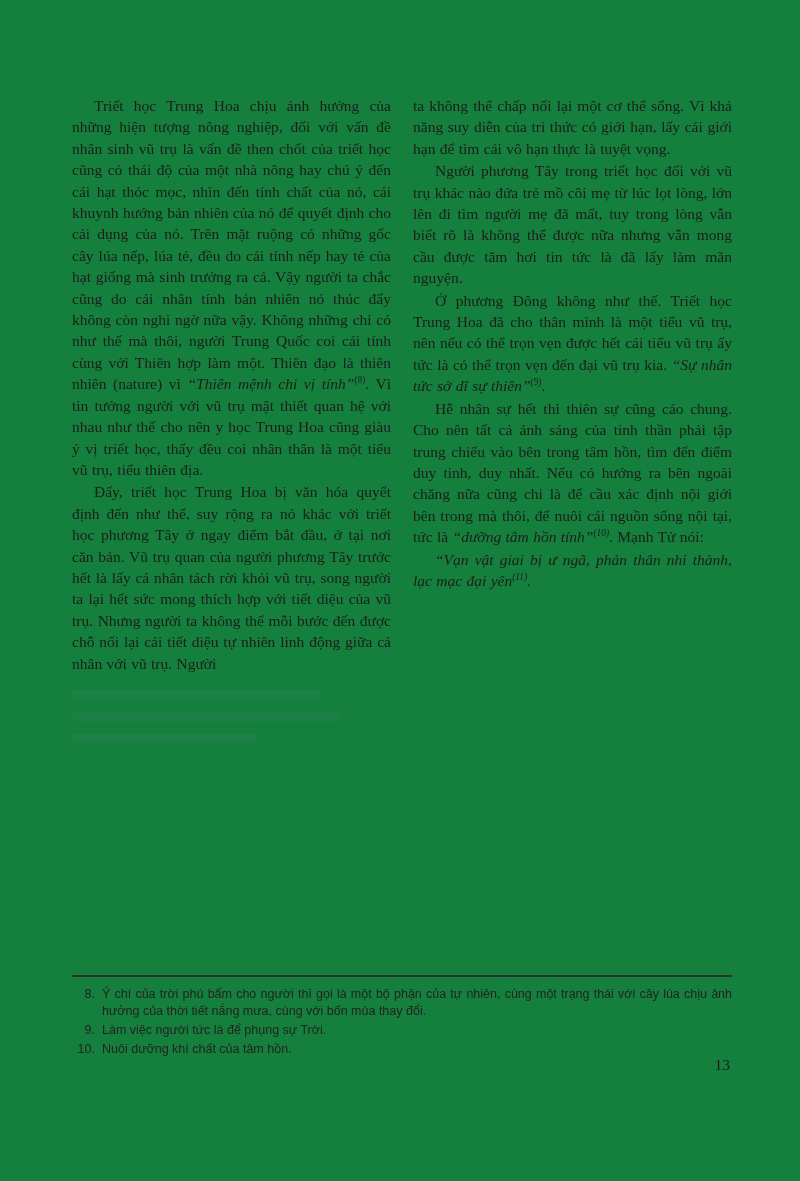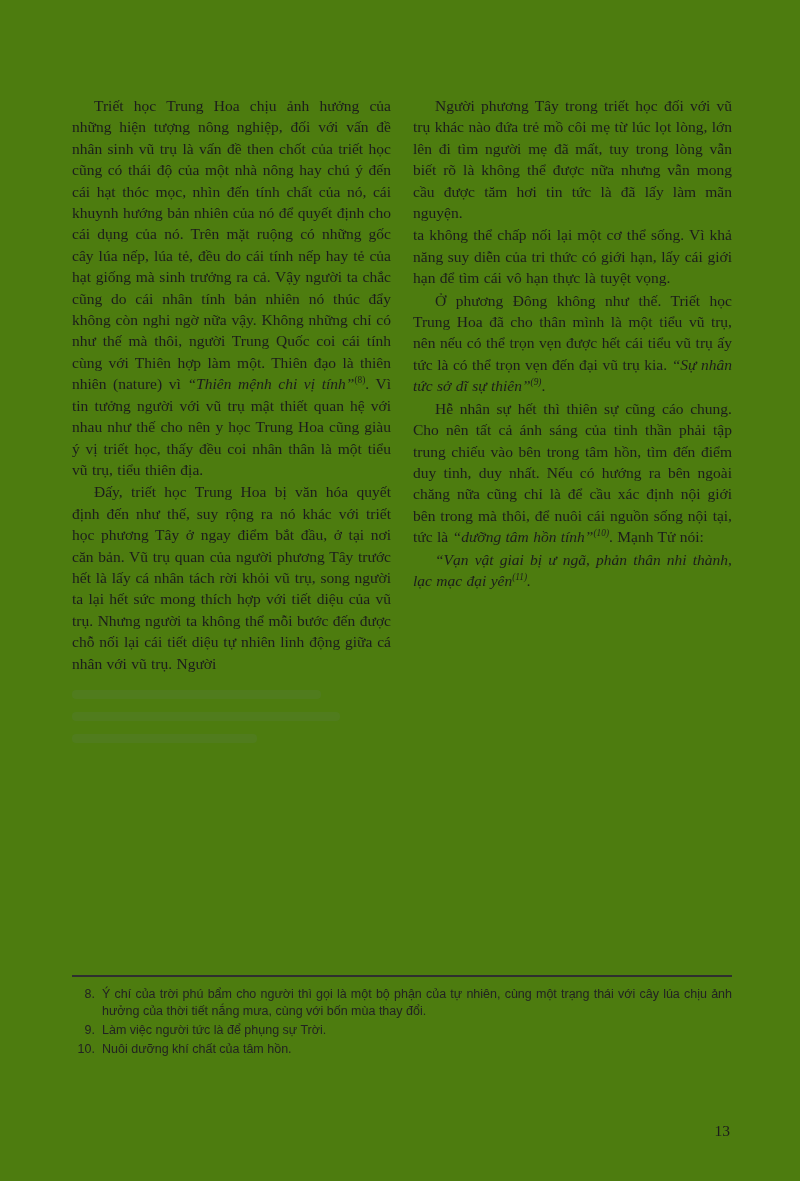--- a/index.html
+++ b/index.html
@@ -14,21 +14,21 @@
     font-family: "Liberation Serif", "DejaVu Serif", serif;
     color: #1c1c1c;
     -webkit-font-smoothing: antialiased;
   }
   .page {
     position: relative;
     width: 800px;
     height: 1181px;
     box-sizing: border-box;
     padding: 95px 68px 0 72px;
-    background: #4d7c0f;
+    background: #15803d;
   }
   .columns {
     display: flex;
     gap: 22px;
     height: 868px;
     overflow: hidden;
   }
   .col {
     flex: 1 1 0;
     min-width: 0;
@@ -81,21 +81,21 @@
     text-align: right;
     padding-right: 7px;
     box-sizing: border-box;
   }
   .fn-text {
     flex: 1 1 auto;
     text-align: justify;
   }
   .page-number {
     position: absolute;
-    top: 1122px;
+    top: 1056px;
     right: 70px;
     font-size: 15.5px;
     color: #1c1c1c;
   }
 </style>
 </head>
 <body>
 
 <div class="page">
 
@@ -105,22 +105,22 @@
       <p class="para indent"><span>Triết học Trung Hoa chịu ảnh hưởng của những hiện tượng nông nghiệp, đối với vấn đề nhân sinh vũ trụ là vấn đề then chốt của triết học cũng có thái độ của một nhà nông hay chú ý đến cái hạt thóc mọc, nhìn đến tính chất của nó, cái khuynh hướng bản nhiên của nó để quyết định cho cái dụng của nó. Trên mặt ruộng có những gốc cây lúa nếp, lúa tẻ, đều do cái tính nếp hay tẻ của hạt giống mà sinh trưởng ra cả. Vậy người ta chắc cũng do cái nhân tính bản nhiên nó thúc đẩy không còn nghi ngờ nữa vậy. Không những chỉ có như thế mà thôi, người Trung Quốc coi cái tính cùng với Thiên hợp làm một. Thiên đạo là thiên nhiên (nature) vì </span><span class="seg-i">“Thiên mệnh chi vị tính”</span><span class="seg-sup">(8)</span><span>. Vì tin tưởng người với vũ trụ mật thiết quan hệ với nhau như thế cho nên y học Trung Hoa cũng giàu ý vị triết học, thấy đều coi nhân thân là một tiểu vũ trụ, tiểu thiên địa.</span></p>
       <p class="para indent"><span>Đấy, triết học Trung Hoa bị văn hóa quyết định đến như thế, suy rộng ra nó khác với triết học phương Tây ở ngay điểm bắt đầu, ở tại nơi căn bản. Vũ trụ quan của người phương Tây trước hết là lấy cá nhân tách rời khỏi vũ trụ, song người ta lại hết sức mong thích hợp với tiết diệu của vũ trụ. Nhưng người ta không thể mỗi bước đến được chỗ nối lại cái tiết diệu tự nhiên linh động giữa cá nhân với vũ trụ. Người</span></p>
       <div class="ghost-lines">
         <div class="gl gl-1"></div>
         <div class="gl gl-2"></div>
         <div class="gl gl-3"></div>
       </div>
     </div>
 
     <div class="col">
+      <p class="para"><span>ta không thể chấp nối lại một cơ thể sống. Vì khả năng suy diễn của tri thức có giới hạn, lấy cái giới hạn để tìm cái vô hạn thực là tuyệt vọng.</span></p>
       <p class="para indent"><span>Người phương Tây trong triết học đối với vũ trụ khác nào đứa trẻ mồ côi mẹ từ lúc lọt lòng, lớn lên đi tìm người mẹ đã mất, tuy trong lòng vẫn biết rõ là không thể được nữa nhưng vẫn mong cầu được tăm hơi tin tức là đã lấy làm mãn nguyện.</span></p>
-      <p class="para"><span>ta không thể chấp nối lại một cơ thể sống. Vì khả năng suy diễn của tri thức có giới hạn, lấy cái giới hạn để tìm cái vô hạn thực là tuyệt vọng.</span></p>
       <p class="para indent"><span>Ở phương Đông không như thế. Triết học Trung Hoa đã cho thân mình là một tiểu vũ trụ, nên nếu có thể trọn vẹn được hết cái tiểu vũ trụ ấy tức là có thể trọn vẹn đến đại vũ trụ kia. </span><span class="seg-i">“Sự nhân tức sở dĩ sự thiên”</span><span class="seg-i seg-sup">(9)</span><span>.</span></p>
       <p class="para indent"><span>Hễ nhân sự hết thì thiên sự cũng cáo chung. Cho nên tất cả ánh sáng của tinh thần phải tập trung chiếu vào bên trong tâm hồn, tìm đến điểm duy tinh, duy nhất. Nếu có hướng ra bên ngoài chăng nữa cũng chỉ là để cầu xác định nội giới bên trong mà thôi, để nuôi cái nguồn sống nội tại, tức là </span><span class="seg-i">“dưỡng tâm hồn tính”</span><span class="seg-i seg-sup">(10)</span><span>. Mạnh Tử nói:</span></p>
       <p class="para indent quote"><span class="seg-i">“Vạn vật giai bị ư ngã, phản thân nhi thành, lạc mạc đại yên</span><span class="seg-i seg-sup">(11)</span><span class="seg-i">.</span></p>
     </div>
 
   </div>
 
   <hr class="footnote-rule">
 
   <div class="footnotes">

